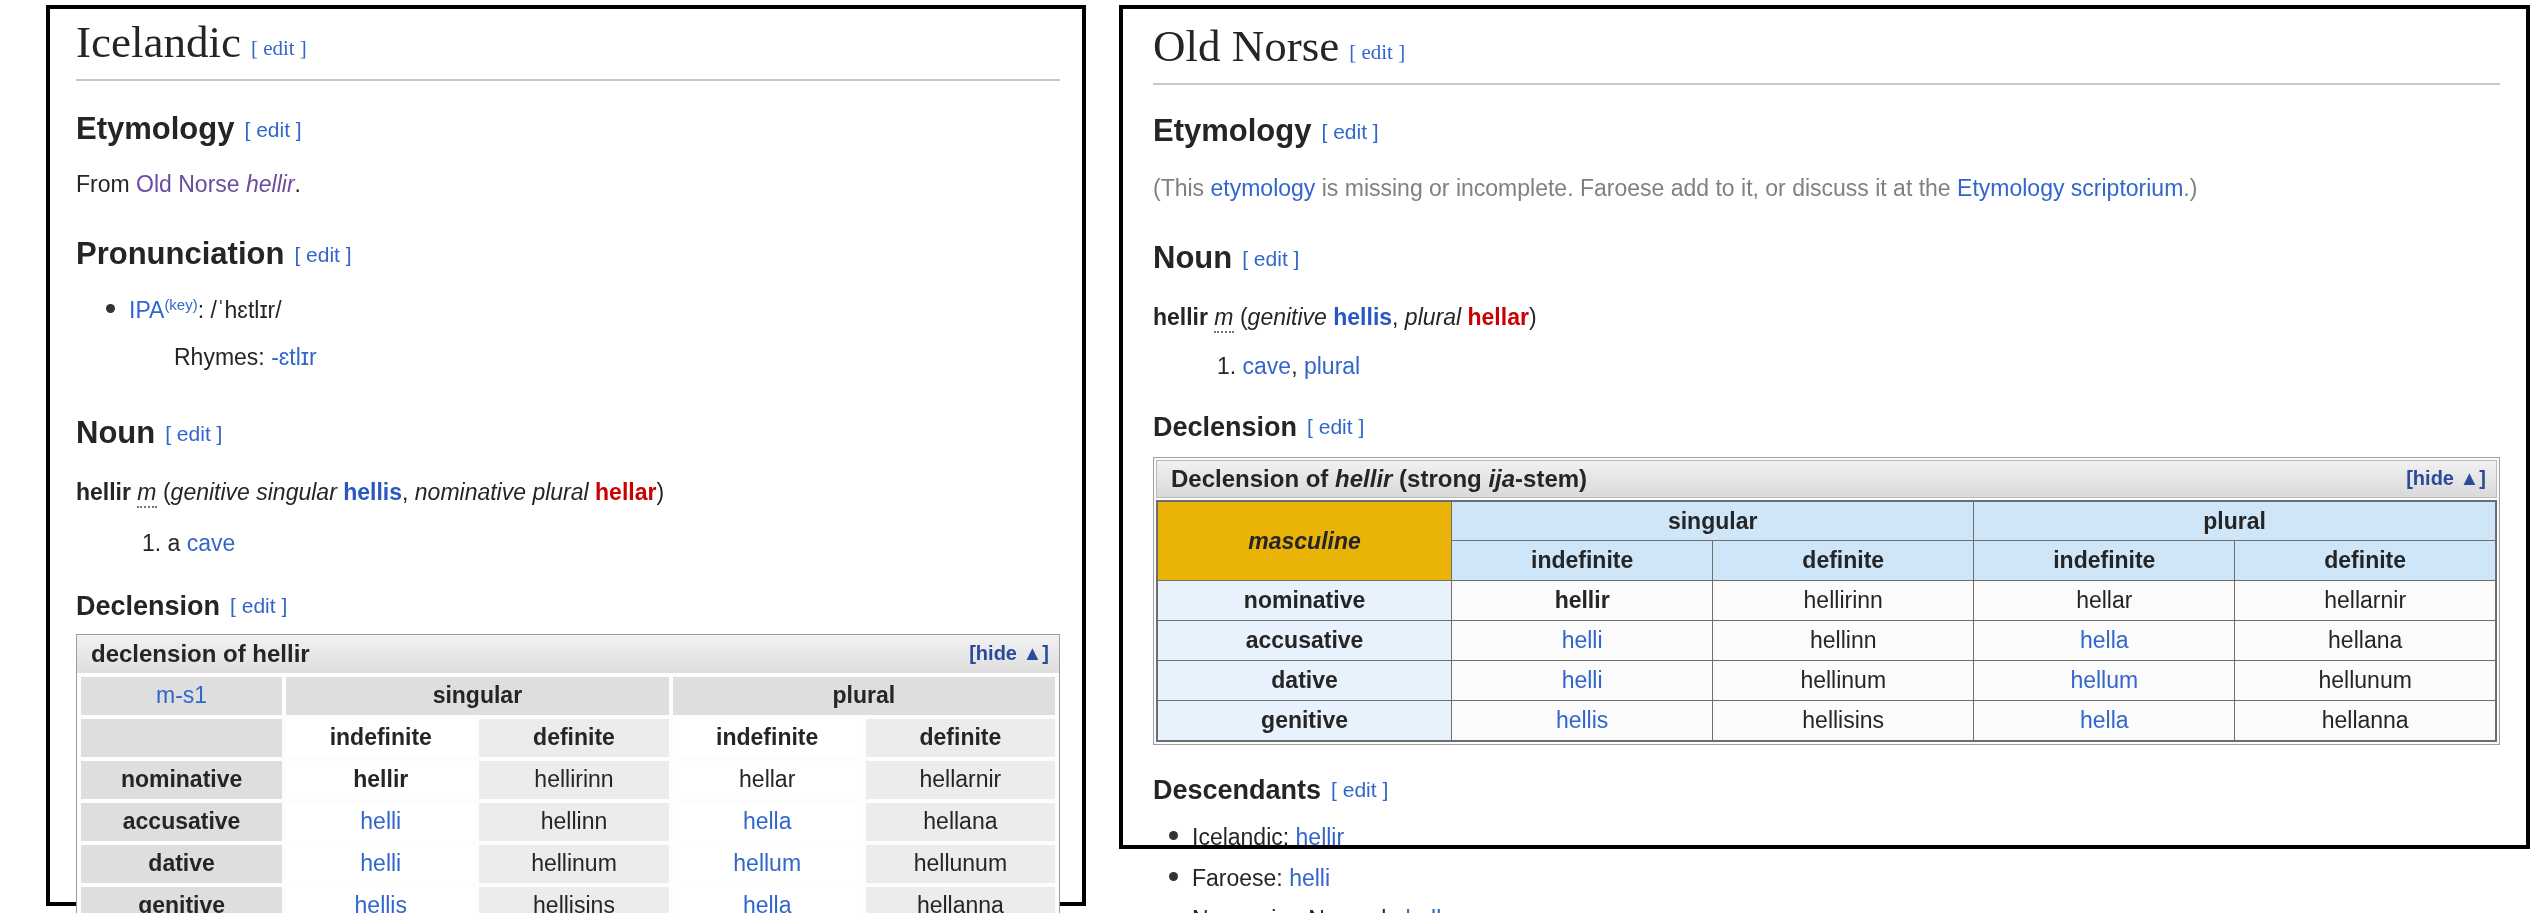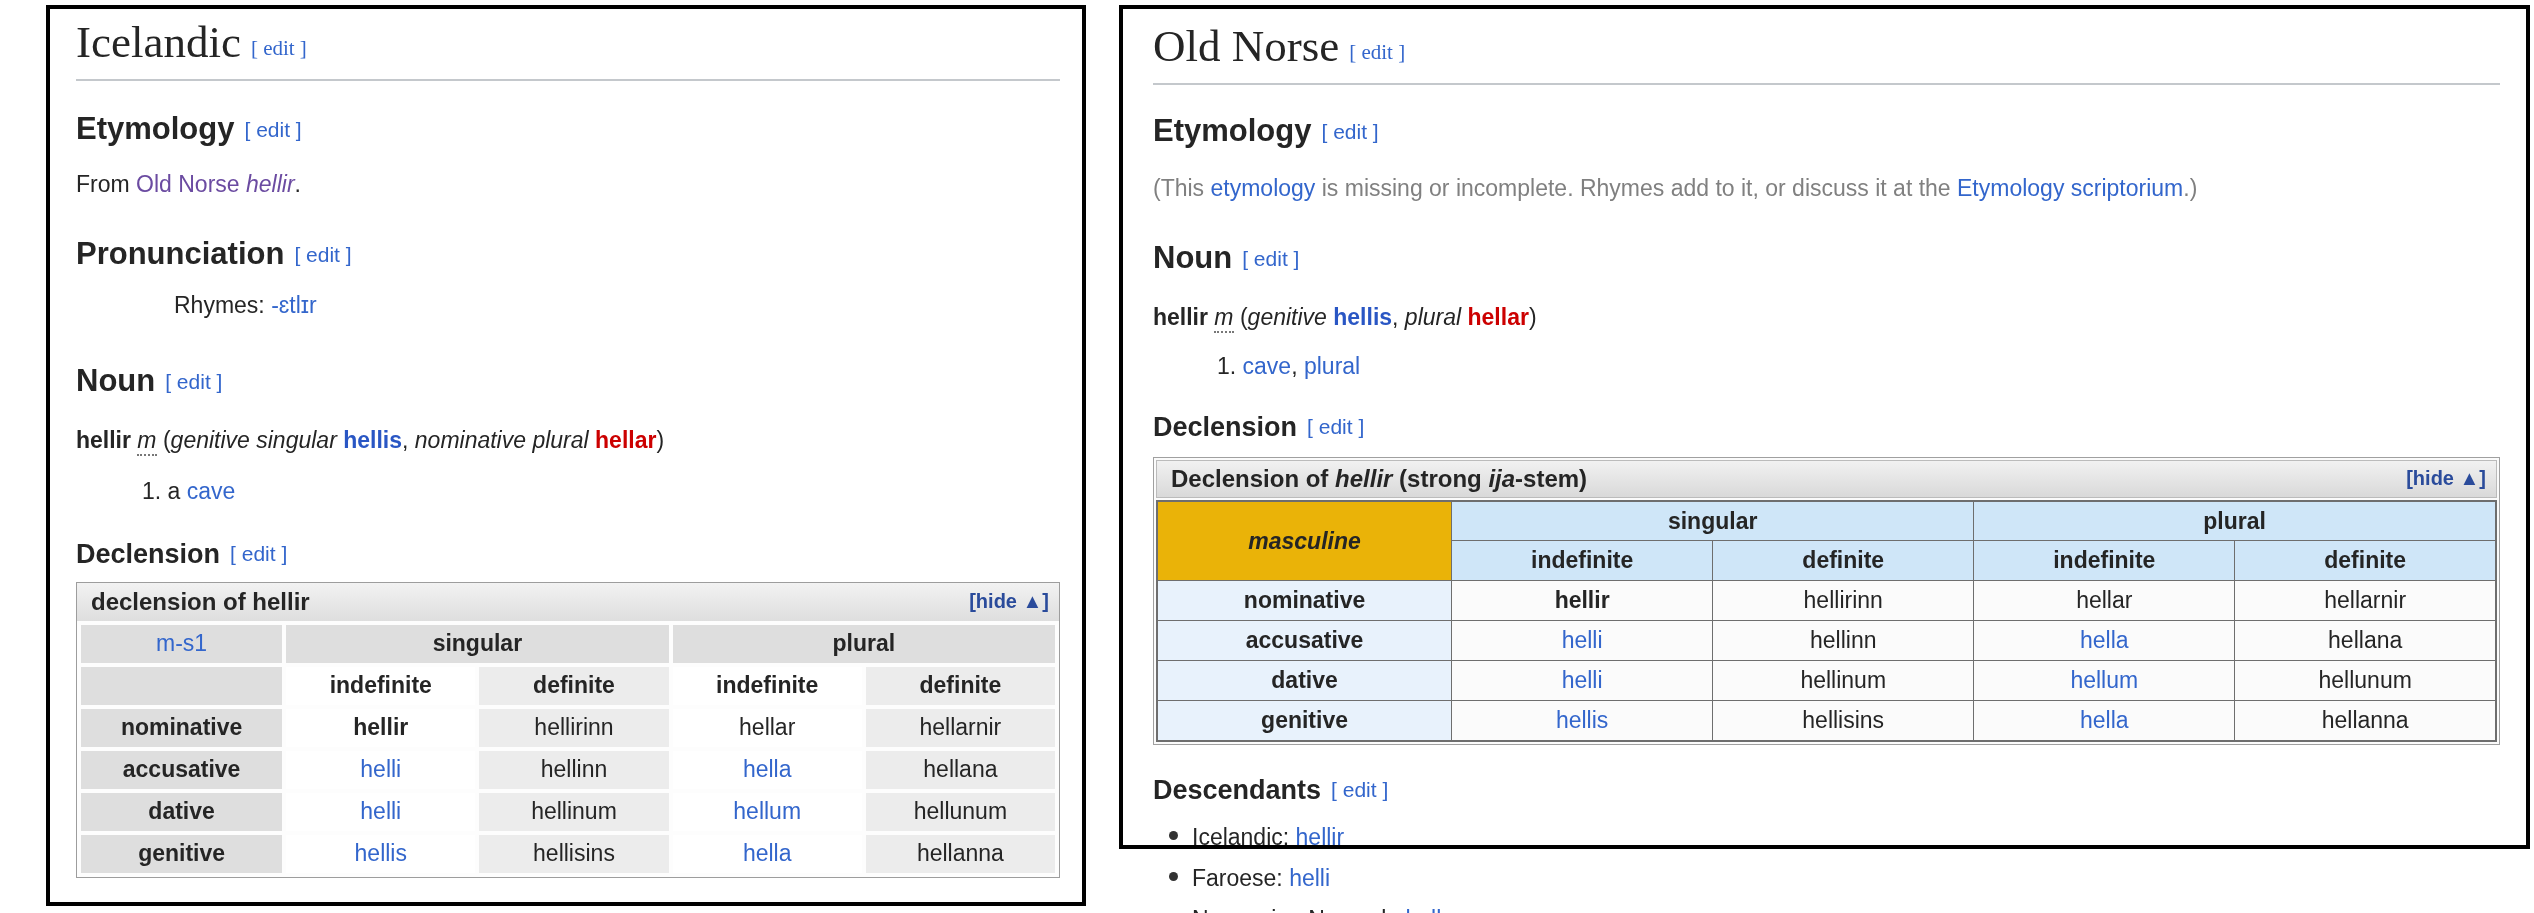--- a/index.html
+++ b/index.html
@@ -152,20 +152,24 @@
 <div class="panel" id="left-panel">
 
   <h1 class="lang-heading"><span>Icelandic</span><span class="edit-link">[ edit ]</span></h1>
 
   <h3 class="section-heading h-ety"><span>Etymology</span><span class="edit-link">[ edit ]</span></h3>
 
   <p class="p-ety"><span>From </span><span class="visited-link">Old Norse</span><span> </span><span class="visited-link" style="font-style:italic">hellir</span><span>.</span></p>
 
   <h3 class="section-heading h-pro"><span>Pronunciation</span><span class="edit-link">[ edit ]</span></h3>
 
+  <div class="ipa-li">
+    <span class="bullet-dot"></span>
+    <span><span class="link">IPA</span><sup class="key">(key)</sup><span>: </span><span>/ˈhɛtlɪr/</span></span>
+  </div>
   <div class="rhymes"><span>Rhymes: </span><span class="link">-ɛtlɪr</span></div>
 
   <h3 class="section-heading h-noun"><span>Noun</span><span class="edit-link">[ edit ]</span></h3>
 
   <p class="p-noun"><b>hellir</b> <span class="gender">m</span><span> (</span><i>genitive singular </i><span class="bold-link">hellis</span><span>, </span><i>nominative plural </i><span class="red-link">hellar</span><span>)</span></p>
 
   <div class="def-ol"><span>1.</span><span> a </span><span class="link">cave</span></div>
 
   <h4 class="section-heading h-dec"><span>Declension</span><span class="edit-link">[ edit ]</span></h4>
 
@@ -227,21 +231,21 @@
       </table>
   </div>
 </div>
 
 <div class="panel" id="right-panel">
 
   <h1 class="lang-heading"><span>Old Norse</span><span class="edit-link">[ edit ]</span></h1>
 
   <h3 class="section-heading h-ety"><span>Etymology</span><span class="edit-link">[ edit ]</span></h3>
 
-  <p class="p-note muted"><span>(This </span><span class="link">etymology</span><span> is missing or incomplete. Rhymes add to it, or discuss it at the </span><span class="link">Etymology scriptorium</span><span>.)</span></p>
+  <p class="p-note muted"><span>(This </span><span class="link">etymology</span><span> is missing or incomplete. Faroese add to it, or discuss it at the </span><span class="link">Etymology scriptorium</span><span>.)</span></p>
 
   <h3 class="section-heading h-noun"><span>Noun</span><span class="edit-link">[ edit ]</span></h3>
 
   <p class="p-noun"><b>hellir</b> <span class="gender">m</span><span> (</span><i>genitive </i><span class="bold-link">hellis</span><span>, </span><i>plural </i><span class="red-link">hellar</span><span>)</span></p>
 
   <div class="def-ol"><span>1.</span><span class="link"> cave</span><span>, </span><span class="link">plural</span></div>
 
   <h4 class="section-heading h-dec"><span>Declension</span><span class="edit-link">[ edit ]</span></h4>
 
   <div class="r-frame">

